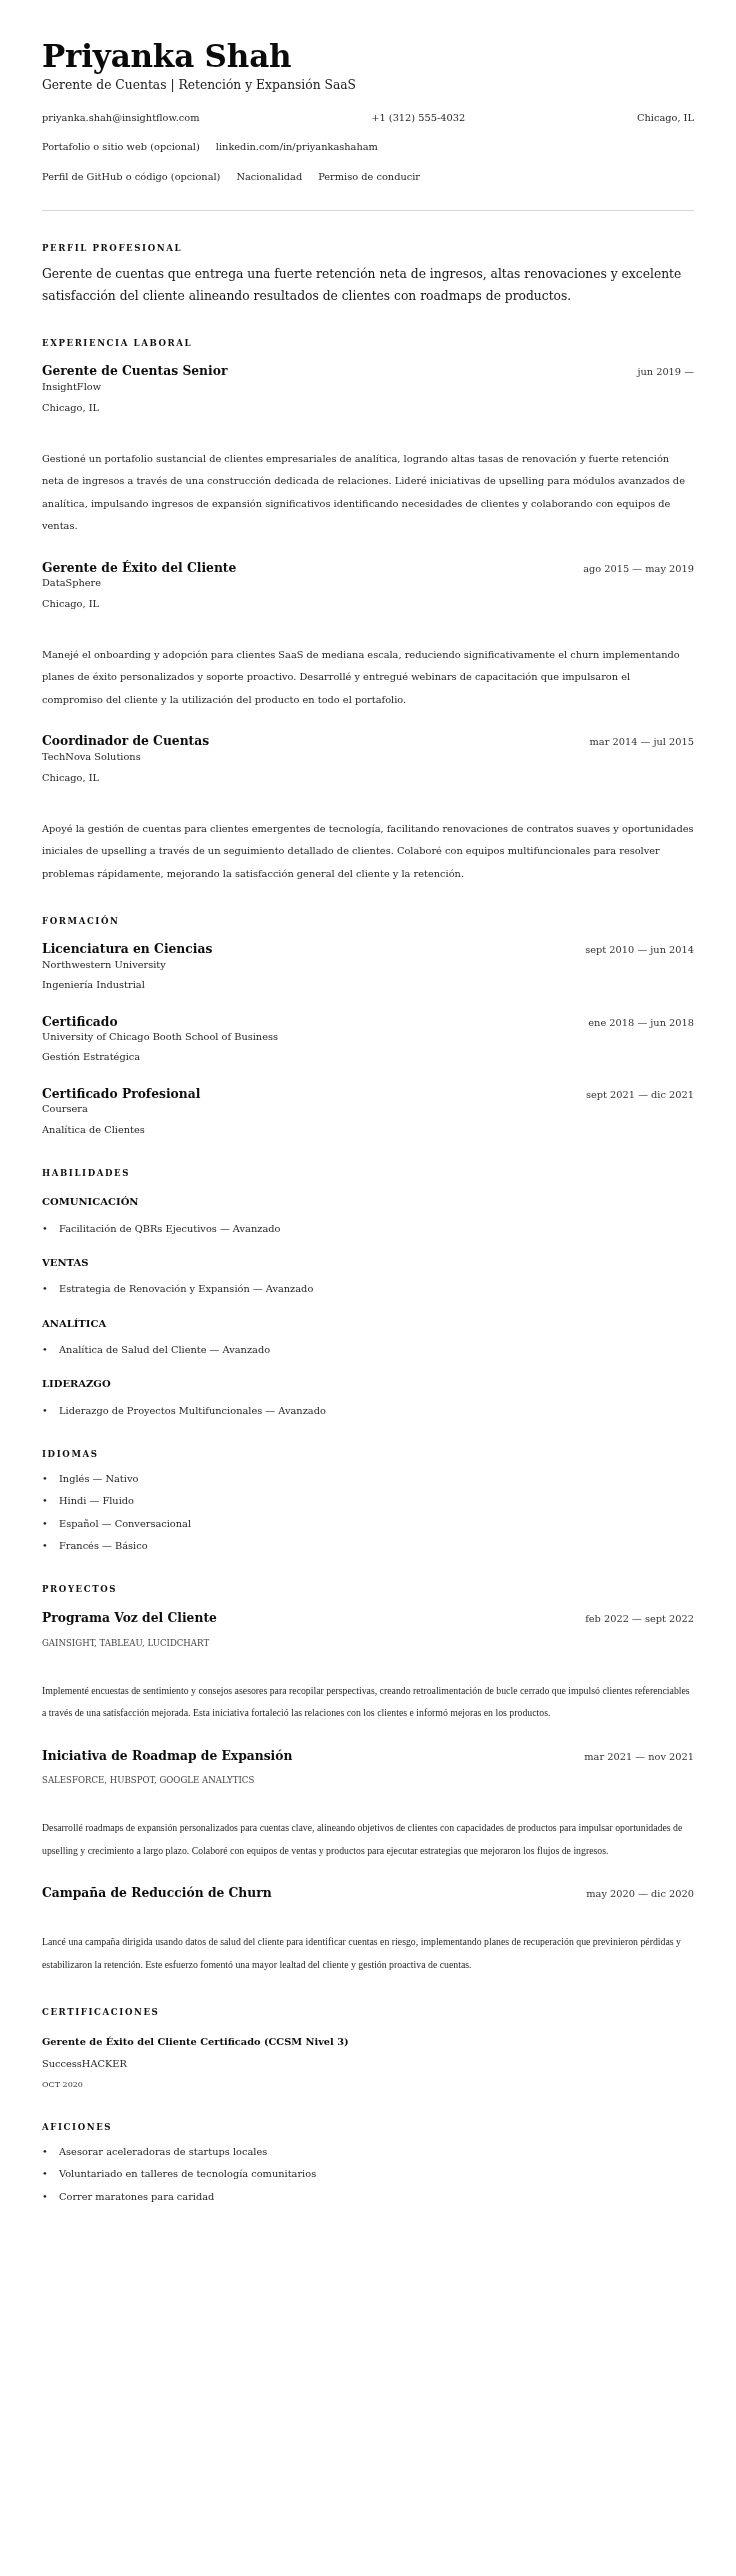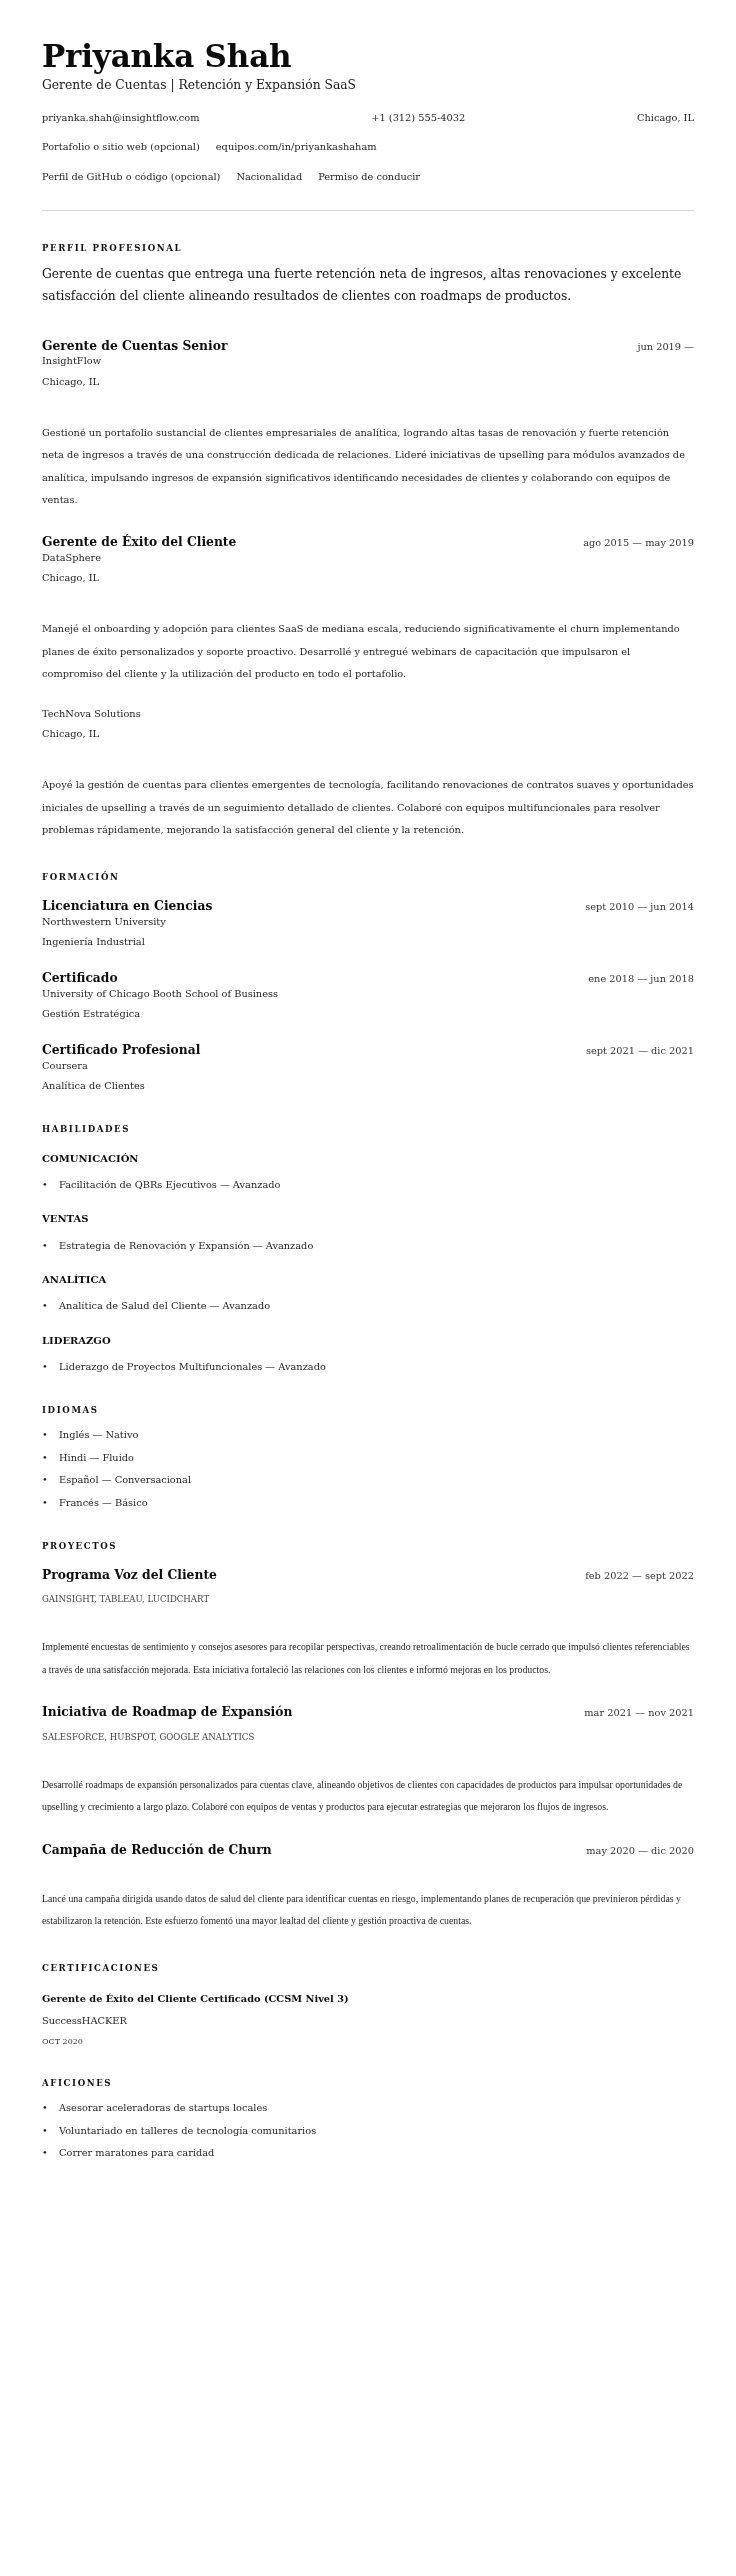--- a/index.html
+++ b/index.html
@@ -172,37 +172,38 @@
     <h1 class="name">Priyanka Shah</h1>
     <div class="headline">Gerente de Cuentas | Retención y Expansión SaaS</div>
 
     <div class="contact-row first">
       <span>priyanka.shah@insightflow.com</span>
       <span>+1 (312) 555-4032</span>
       <span>Chicago, IL</span>
     </div>
     <div class="contact-row">
       <span>Portafolio o sitio web (opcional)</span>
-      <span>equipos.com/in/priyankashaham</span>
+      <span>linkedin.com/in/priyankashaham</span>
     </div>
     <div class="contact-row">
       <span>Perfil de GitHub o código (opcional)</span>
       <span>Nacionalidad</span>
       <span>Permiso de conducir</span>
     </div>
   </header>
 
   <hr class="divider">
 
   <section>
     <h2 class="section-heading summary-heading">Perfil profesional</h2>
     <p class="summary-text">Gerente de cuentas que entrega una fuerte retención neta de ingresos, altas renovaciones y excelente satisfacción del cliente alineando resultados de clientes con roadmaps de productos.</p>
   </section>
 
   <section class="sec">
+    <h2 class="section-heading">Experiencia laboral</h2>
 
     <div class="job">
       <div class="entry-head">
         <div class="entry-title">Gerente de Cuentas Senior</div>
         <div class="entry-date">jun 2019 —</div>
       </div>
       <div class="entry-sub">InsightFlow</div>
       <div class="entry-loc">Chicago, IL</div>
       <p class="entry-desc">Gestioné un portafolio sustancial de clientes empresariales de analítica, logrando altas tasas de renovación y fuerte retención neta de ingresos a través de una construcción dedicada de relaciones. Lideré iniciativas de upselling para módulos avanzados de analítica, impulsando ingresos de expansión significativos identificando necesidades de clientes y colaborando con equipos de ventas.</p>
     </div>
@@ -211,20 +212,24 @@
       <div class="entry-head">
         <div class="entry-title">Gerente de Éxito del Cliente</div>
         <div class="entry-date">ago 2015 — may 2019</div>
       </div>
       <div class="entry-sub">DataSphere</div>
       <div class="entry-loc">Chicago, IL</div>
       <p class="entry-desc">Manejé el onboarding y adopción para clientes SaaS de mediana escala, reduciendo significativamente el churn implementando planes de éxito personalizados y soporte proactivo. Desarrollé y entregué webinars de capacitación que impulsaron el compromiso del cliente y la utilización del producto en todo el portafolio.</p>
     </div>
 
     <div class="job later">
+      <div class="entry-head">
+        <div class="entry-title">Coordinador de Cuentas</div>
+        <div class="entry-date">mar 2014 — jul 2015</div>
+      </div>
       <div class="entry-sub">TechNova Solutions</div>
       <div class="entry-loc">Chicago, IL</div>
       <p class="entry-desc">Apoyé la gestión de cuentas para clientes emergentes de tecnología, facilitando renovaciones de contratos suaves y oportunidades iniciales de upselling a través de un seguimiento detallado de clientes. Colaboré con equipos multifuncionales para resolver problemas rápidamente, mejorando la satisfacción general del cliente y la retención.</p>
     </div>
   </section>
 
   <section class="sec">
     <h2 class="section-heading">Formación</h2>
 
     <div class="edu">

